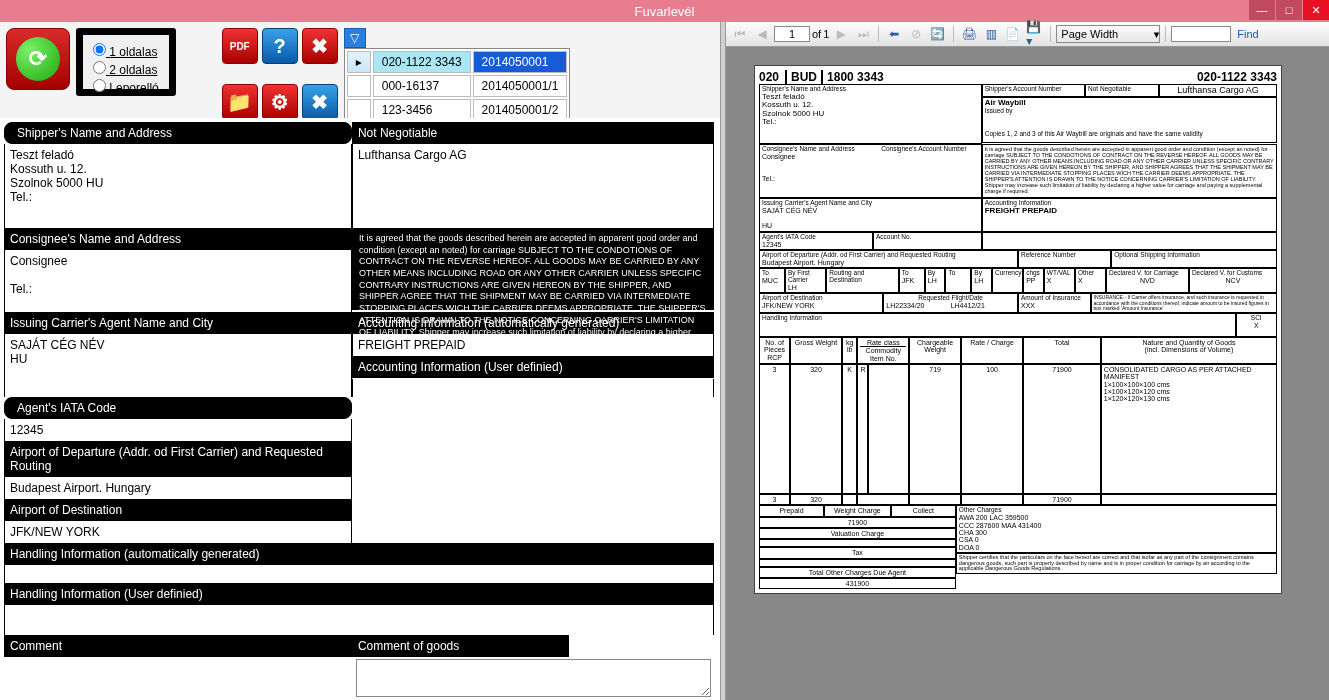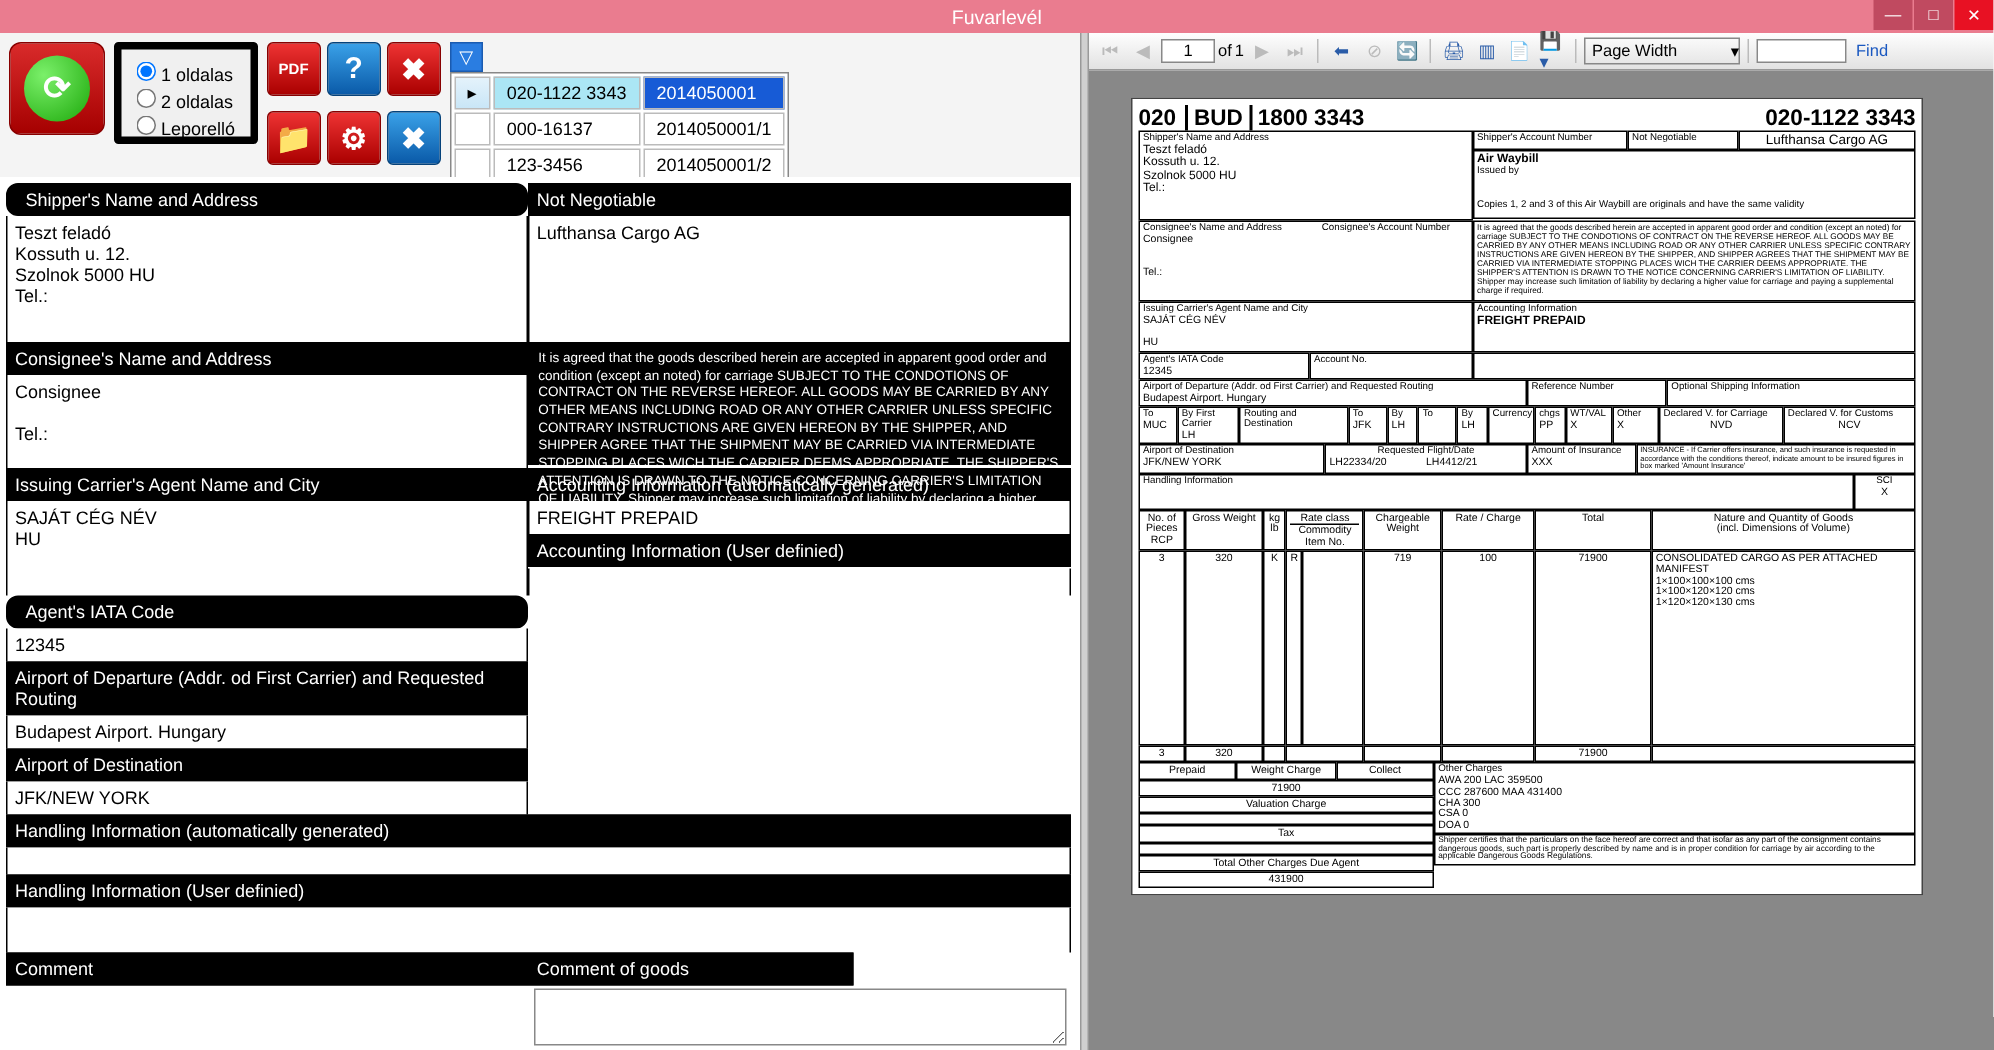--- a/index.html
+++ b/index.html
@@ -10,23 +10,23 @@
   .titlebar .winbtn.close { background:#e81123; }
   .main { position:absolute; top:22px; left:0; right:0; bottom:0; display:flex; }
   .left { width:720px; position:relative; background:#f4f4f4; display:flex; flex-direction:column; }
   .divider { width:6px; background:#d0d0d0; border-left:1px solid #999; border-right:1px solid #999; }
   .right { flex:1; background:#fff; position:relative; display:flex; flex-direction:column; }
 
   
   .toolbox { height:96px; display:flex; align-items:flex-start; padding:6px; gap:6px; }
   .bigbtn { width:64px; height:62px; border-radius:8px; background:linear-gradient(#d92b2b,#a50000); display:flex; align-items:center; justify-content:center; border:1px solid #800; }
   .bigbtn .inner { width:44px; height:44px; border-radius:22px; background:radial-gradient(circle at 30% 30%,#7bf06a,#1ca80a); display:flex; align-items:center; justify-content:center; color:#fff; font-size:22px; font-weight:bold; }
-  .radiogrp { border:5px solid #000000; border-radius:3px; padding:6px 10px; background:#f0f0f0; font-size:12px; height:68px; }
+  .radiogrp { border:7px solid #000000; border-radius:3px; padding:6px 10px; background:#f0f0f0; font-size:12px; height:68px;text-decoration:underline; }
   .radiogrp label { display:block; margin:2px 0; }
-  .btncol { display:flex; flex-direction:column; gap:10px; }
+  .btncol { display:flex; flex-direction:column; gap:20px;margin-left:40px; }
   .btnrow { display:flex; gap:4px; }
   .sqbtn { width:36px; height:36px; border-radius:4px; display:flex; align-items:center; justify-content:center; color:#fff; font-size:20px; font-weight:bold; }
   .sqbtn.red { background:linear-gradient(#e33,#a00); border:1px solid #800; }
   .sqbtn.blue { background:linear-gradient(#3aa1e8,#0a5aa8); border:1px solid #05427a; }
   .filterbox { display:flex; flex-direction:column; }
   .filterhdr { display:flex; align-items:center; }
   .funnel { width:22px; height:20px; background:#2a7de1; color:#fff; font-size:12px; display:flex; align-items:center; justify-content:center; border:1px solid #1a5bb0; }
   .grid { border:1px solid #888; font-size:12px; background:#fff; }
   .grid th { background:linear-gradient(#fafafa,#e4e4e4); font-weight:normal; border:1px solid #999; padding:3px 8px; text-align:center; }
   .grid td { border:1px solid #bbb; padding:3px 8px; }
@@ -48,21 +48,21 @@
   .rv-btn { width:20px; height:18px; display:flex; align-items:center; justify-content:center; border:1px solid transparent; font-size:12px; color:#2a5ca8; }
   .rv-btn.dis { color:#bbb; }
   .rv-sep { width:1px; height:16px; background:#bbb; margin:0 3px; }
   .rv-page { width:36px; height:16px; border:1px solid #888; font-size:11px; text-align:center; }
   .rv-zoom { height:18px; border:1px solid #888; font-size:11px; width:104px; padding-left:4px; display:flex; align-items:center; justify-content:space-between; }
   .rv-find { border:1px solid #888; height:16px; width:60px; font-size:11px; padding:0 3px; }
   .rv-findlbl { color:#1a58c0; padding:0 4px; }
 
   .rv-body { flex:1; background:#888; overflow:auto; padding:18px 8px 8px 28px; }
   .awb-page { width:528px; background:#fff; border:1px solid #444; padding:4px; font-size:8px; font-family:Arial; }
-  .awb-big { font-size:15px; font-weight:bold; }
+  .awb-big { font-size:12px; font-weight:bold; }
   .awb-row { display:flex; }
   .awb-cell { border:1px solid #000; padding:1px 2px; font-size:7px; line-height:1.05; }
   .awb-lbl { font-size:6.5px; }
   .awb-val { font-size:8px; font-weight:bold; }
 </style>
 </head>
 <body>
 
 <div class="titlebar">
   <span>Fuvarlevél</span>

